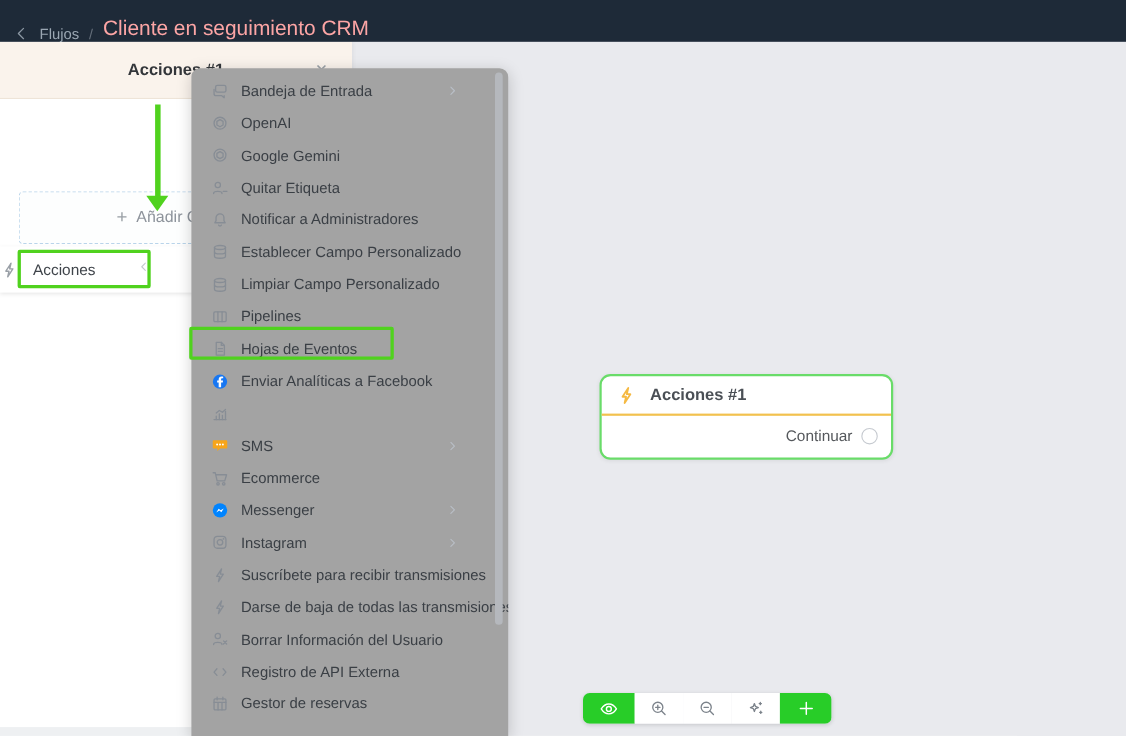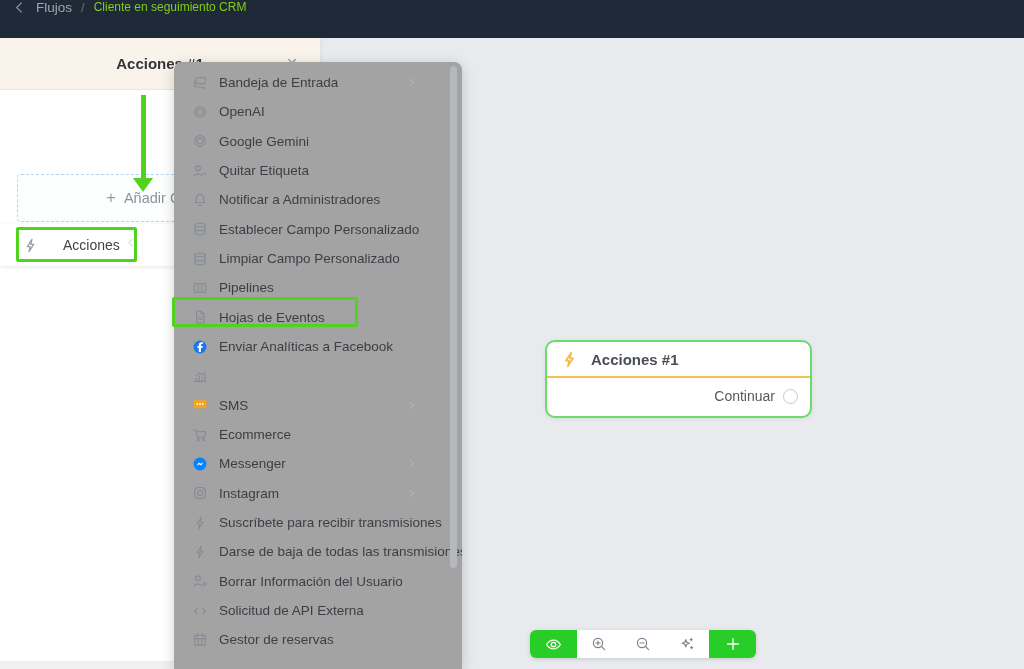--- a/index.html
+++ b/index.html
@@ -2,40 +2,40 @@
 <html style="--topbar-bg: #1e2a38; --canvas-bg: #e9eaee; --accent-green: #28cd28; --annot-green: #50d21e; --node-border: #69dc69; --divider-yellow: #f2c14e;"><head>
 <meta charset="utf-8">
 <style>
   * { margin:0; padding:0; box-sizing:border-box; }
   html,body { width:1024px; height:669px; }
   body { font-family:"Liberation Sans", sans-serif; }
   #root { position:relative; width:1024px; height:669px; overflow:hidden; background:var(--canvas-bg,#e9eaee); }
 
   
   .topbar { position:absolute; left:0; top:0; width:1024px; height:38px; background:var(--topbar-bg,#1e2a38);
-            display:flex; align-items:flex-start; padding-left:12px; gap:9px; z-index:50; }
+            display:flex; align-items:flex-end; padding-left:12px; gap:9px; z-index:50; }
   .topbar .back { display:flex; align-items:center; cursor:pointer; }
   .crumb-root { color:#9aa6b2; font-size:13.5px; cursor:pointer; }
   .crumb-sep { color:#66707c; font-size:13px; }
-  .crumb-cur { color:#84cc16; font-size:12px; }
+  .crumb-cur { color:#fca5a5; font-size:19px; }
 
   
   .left-panel { position:absolute; left:0; top:38px; width:320px; height:631px; background:#fff; z-index:20;
                 box-shadow:1px 0 4px rgba(0,0,0,.06); }
   .panel-header { position:absolute; left:0; top:0; width:320px; height:52px; background:#faf3ec;
                   border-bottom:1px solid #eee4d8; display:flex; align-items:center; justify-content:center; }
   .panel-title { font-size:15px; font-weight:bold; color:#33363a; }
   .panel-close { position:absolute; right:22px; top:17px; color:#9aa0a6; font-size:14px; cursor:pointer; }
   .add-content { position:absolute; left:17px; top:136px; width:288px; height:48px; border:1px dashed #b9d4ea;
                  border-radius:4px; display:flex; align-items:center; padding-left:88px; gap:8px; cursor:pointer;
                  background:#fdfefe; }
   .add-plus { color:#9aa0a6; font-size:17px; }
   .add-label { color:#8d939b; font-size:14.5px; }
   .category-row { position:absolute; left:0; top:186px; width:320px; height:42px; background:#fff;
-                  box-shadow:0 1px 4px rgba(0,0,0,.10); display:flex; align-items:center; padding-left:22px; gap:24px;
+                  box-shadow:0 1px 4px rgba(0,0,0,.10); display:flex; align-items:center; gap:13px;
                   cursor:pointer; }
   .category-label { font-size:14px; color:#3f444a; }
   .category-collapse { position:absolute; left:124px; top:12px; }
   .panel-hscroll { position:absolute; left:0; bottom:0; width:320px; height:8px; background:#eef0f2; }
 
   
   .node { position:absolute; left:545px; top:340px; width:267px; height:78px; background:#fff;
           border:2px solid var(--node-border,#69dc69); border-radius:10px; z-index:5; box-shadow:0 1px 4px rgba(0,0,0,.07); }
   .node-header { height:36px; display:flex; align-items:center; padding-left:13px; gap:12px;
                  border-bottom:2px solid var(--divider-yellow,#f2c14e); }
@@ -358,21 +358,21 @@
             </svg>
           </span>
           <span class="menu-label">Borrar Información del Usuario</span>
         </div>
         <div class="menu-item">
           <span class="icon">
             <svg viewBox="0 0 16 16" width="16" height="16" fill="none" stroke="#878d95" stroke-width="1.2" stroke-linecap="round" stroke-linejoin="round">
               <path d="M5.2 5L2.6 8l2.6 3M10.8 5l2.6 3-2.6 3"></path>
             </svg>
           </span>
-          <span class="menu-label">Solicitud de API Externa</span>
+          <span class="menu-label">Registro de API Externa</span>
         </div>
         <div class="menu-item">
           <span class="icon">
             <svg viewBox="0 0 16 16" width="16" height="16" fill="none" stroke="#878d95" stroke-width="1.2" stroke-linecap="round" stroke-linejoin="round">
               <rect x="2.6" y="3.4" width="10.8" height="10" rx="1"></rect>
               <path d="M2.6 6.6h10.8M6.2 6.6v6.8M9.8 6.6v6.8M5.4 1.8v2.4M10.6 1.8v2.4"></path>
             </svg>
           </span>
           <span class="menu-label">Gestor de reservas</span>
         </div>

